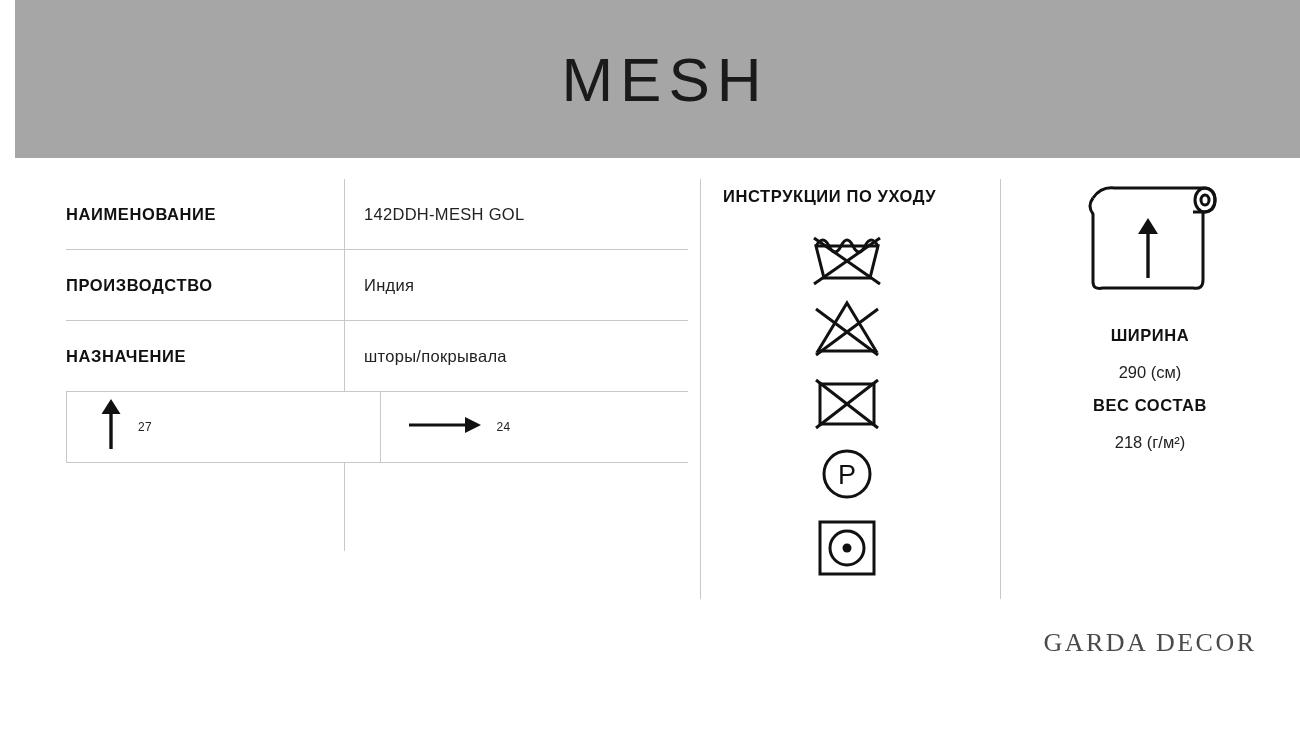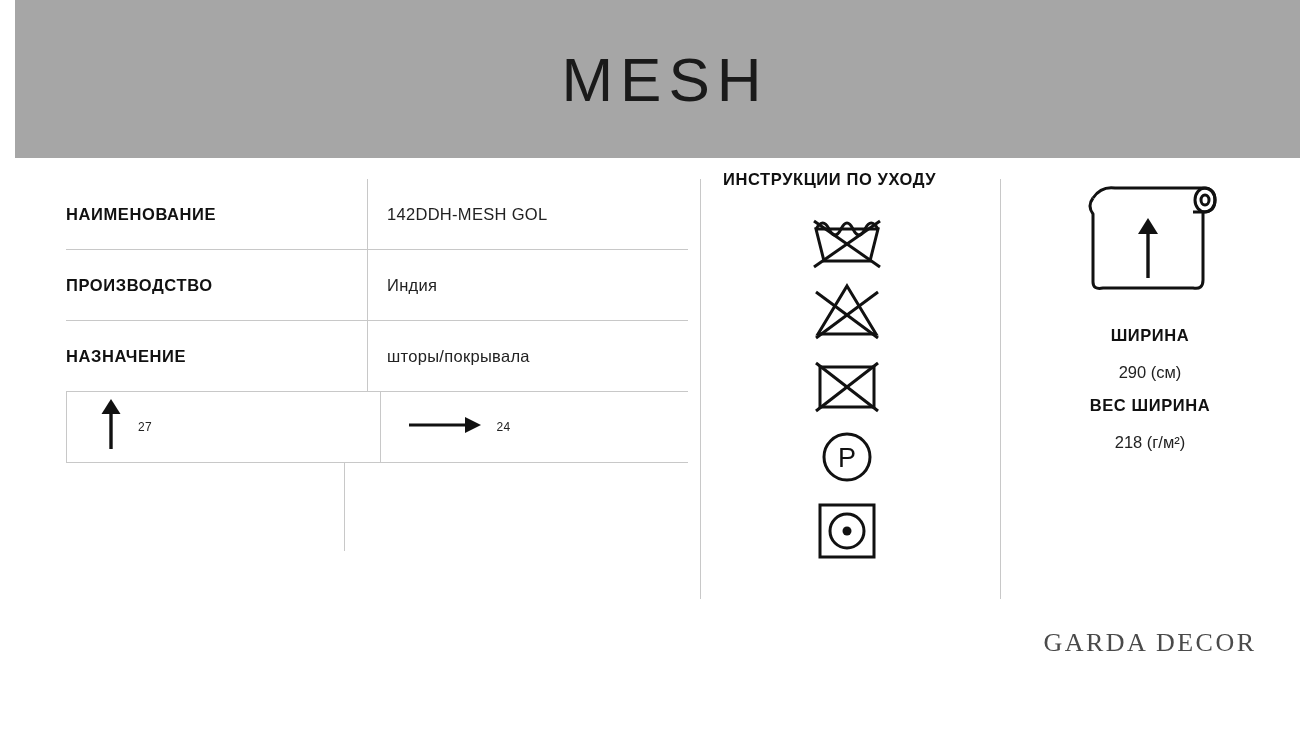--- a/index.html
+++ b/index.html
@@ -53,21 +53,20 @@
   .spec-table {
     position: absolute;
     left: 66px;
     top: 21px;
     width: 622px;
   }
   .spec-row {
     display: flex;
     height: 70px;
     border-bottom: 1px solid #c8c8c8;
-    gap: 23px;
   }
   .spec-row:first-child {
     border-top: none;
   }
   .spec-label {
     width: 278px;
     display: flex;
     align-items: center;
     font-size: 16.5px;
     font-weight: bold;
@@ -124,21 +123,21 @@
     background: #c8c8c8;
     height: 420px;
   }
   .vdivider.one { left: 700px; }
   .vdivider.two { left: 1000px; }
 
   
   .care {
     position: absolute;
     left: 723px;
-    top: 12px;
+    top: 29px;
     width: 270px;
   }
   .care-title {
     font-size: 16.5px;
     font-weight: bold;
     letter-spacing: 0.6px;
     color: #111;
     margin-bottom: 18px;
   }
   .care-icons {
@@ -310,20 +309,20 @@
           <path d="M18 26 q8 -12 22 -10 l88 0 q12 0 12 12 q0 12 -12 12 l-10 0" fill="none" stroke="#111" stroke-width="3" stroke-linejoin="round"></path>
           <path d="M18 26 q-6 8 0 16 l0 68 q0 8 10 6 l90 0 q10 2 10 -8 l0 -68" fill="none" stroke="#111" stroke-width="3" stroke-linejoin="round"></path>
           <ellipse cx="130" cy="28" rx="10" ry="12" fill="none" stroke="#111" stroke-width="3"></ellipse>
           <ellipse cx="130" cy="28" rx="4" ry="5" fill="none" stroke="#111" stroke-width="3"></ellipse>
           <line x1="73" y1="106" x2="73" y2="56" stroke="#111" stroke-width="3.4"></line>
           <polygon points="73,46 63,62 83,62" fill="#111"></polygon>
         </svg>
       </div>
       <div class="metric-label">ШИРИНА</div>
       <div class="metric-value">290 (см)</div>
-      <div class="metric-label second">ВЕС ШИРИНА</div>
+      <div class="metric-label second">ВЕС СОСТАВ</div>
       <div class="metric-value">218 (г/м²)</div>
     </div>
 
     <div class="brand">GARDA DECOR</div>
 
   </div>
 </div>
 
 </body></html>

